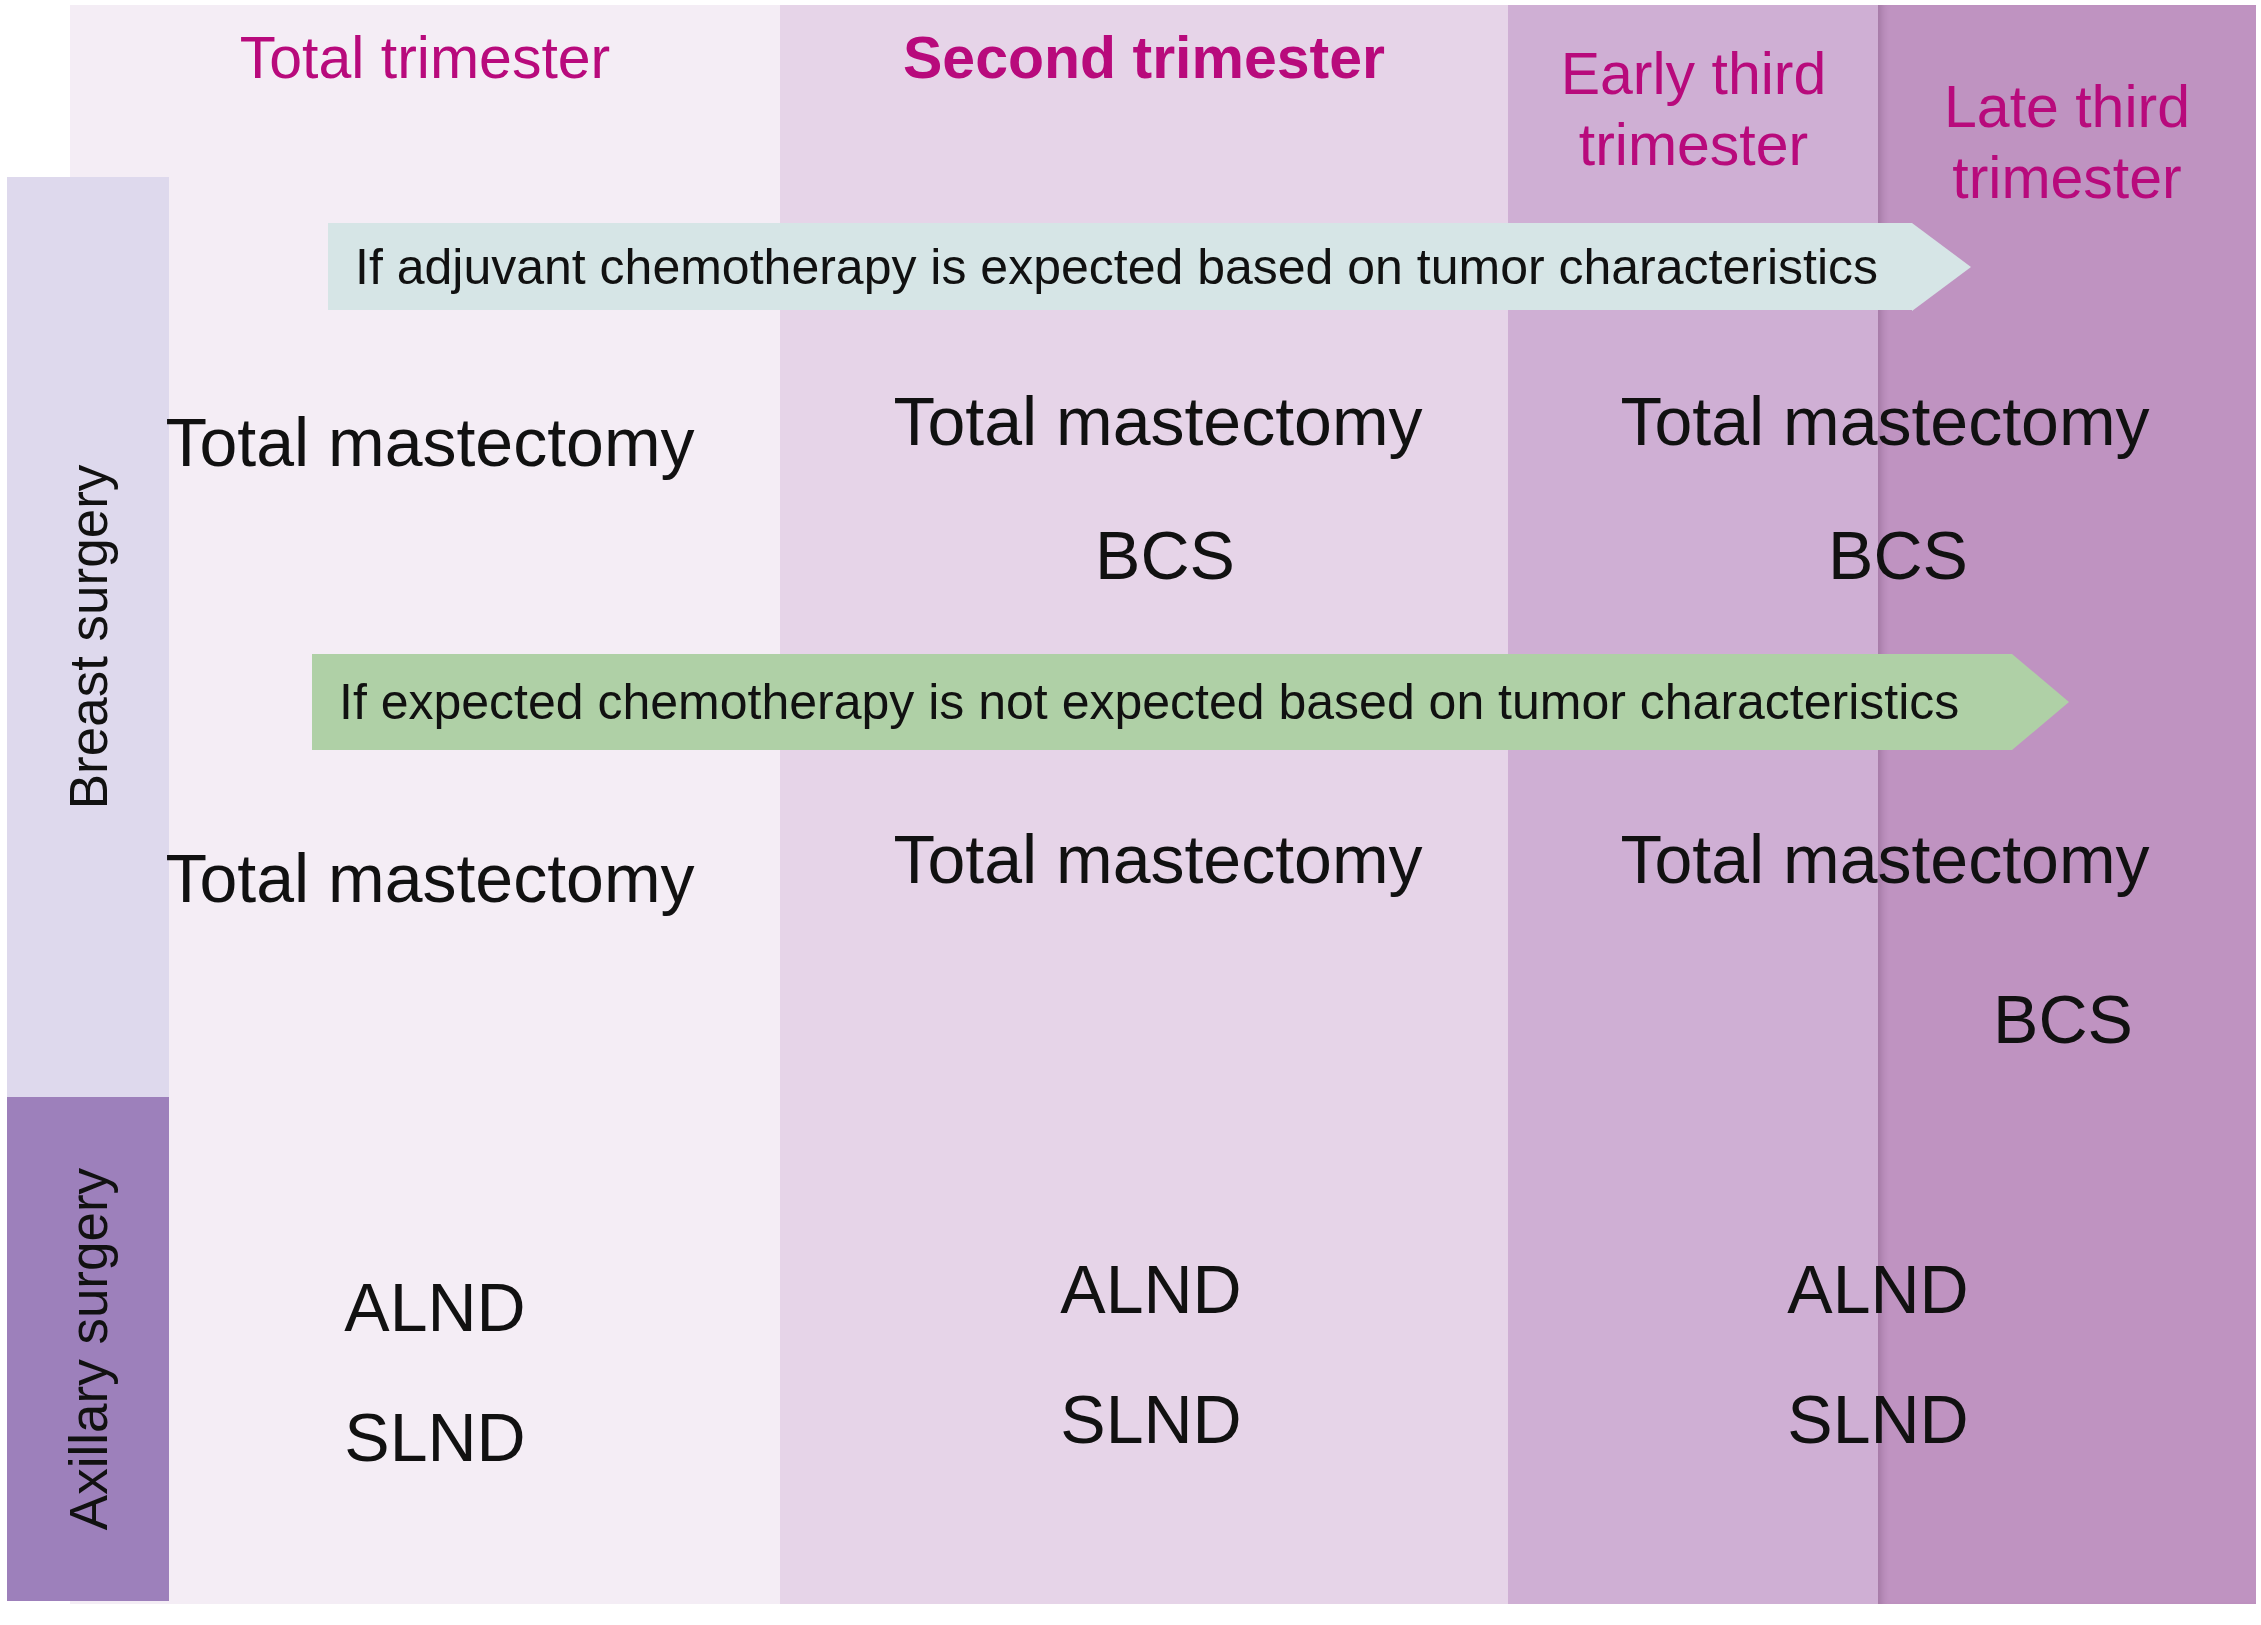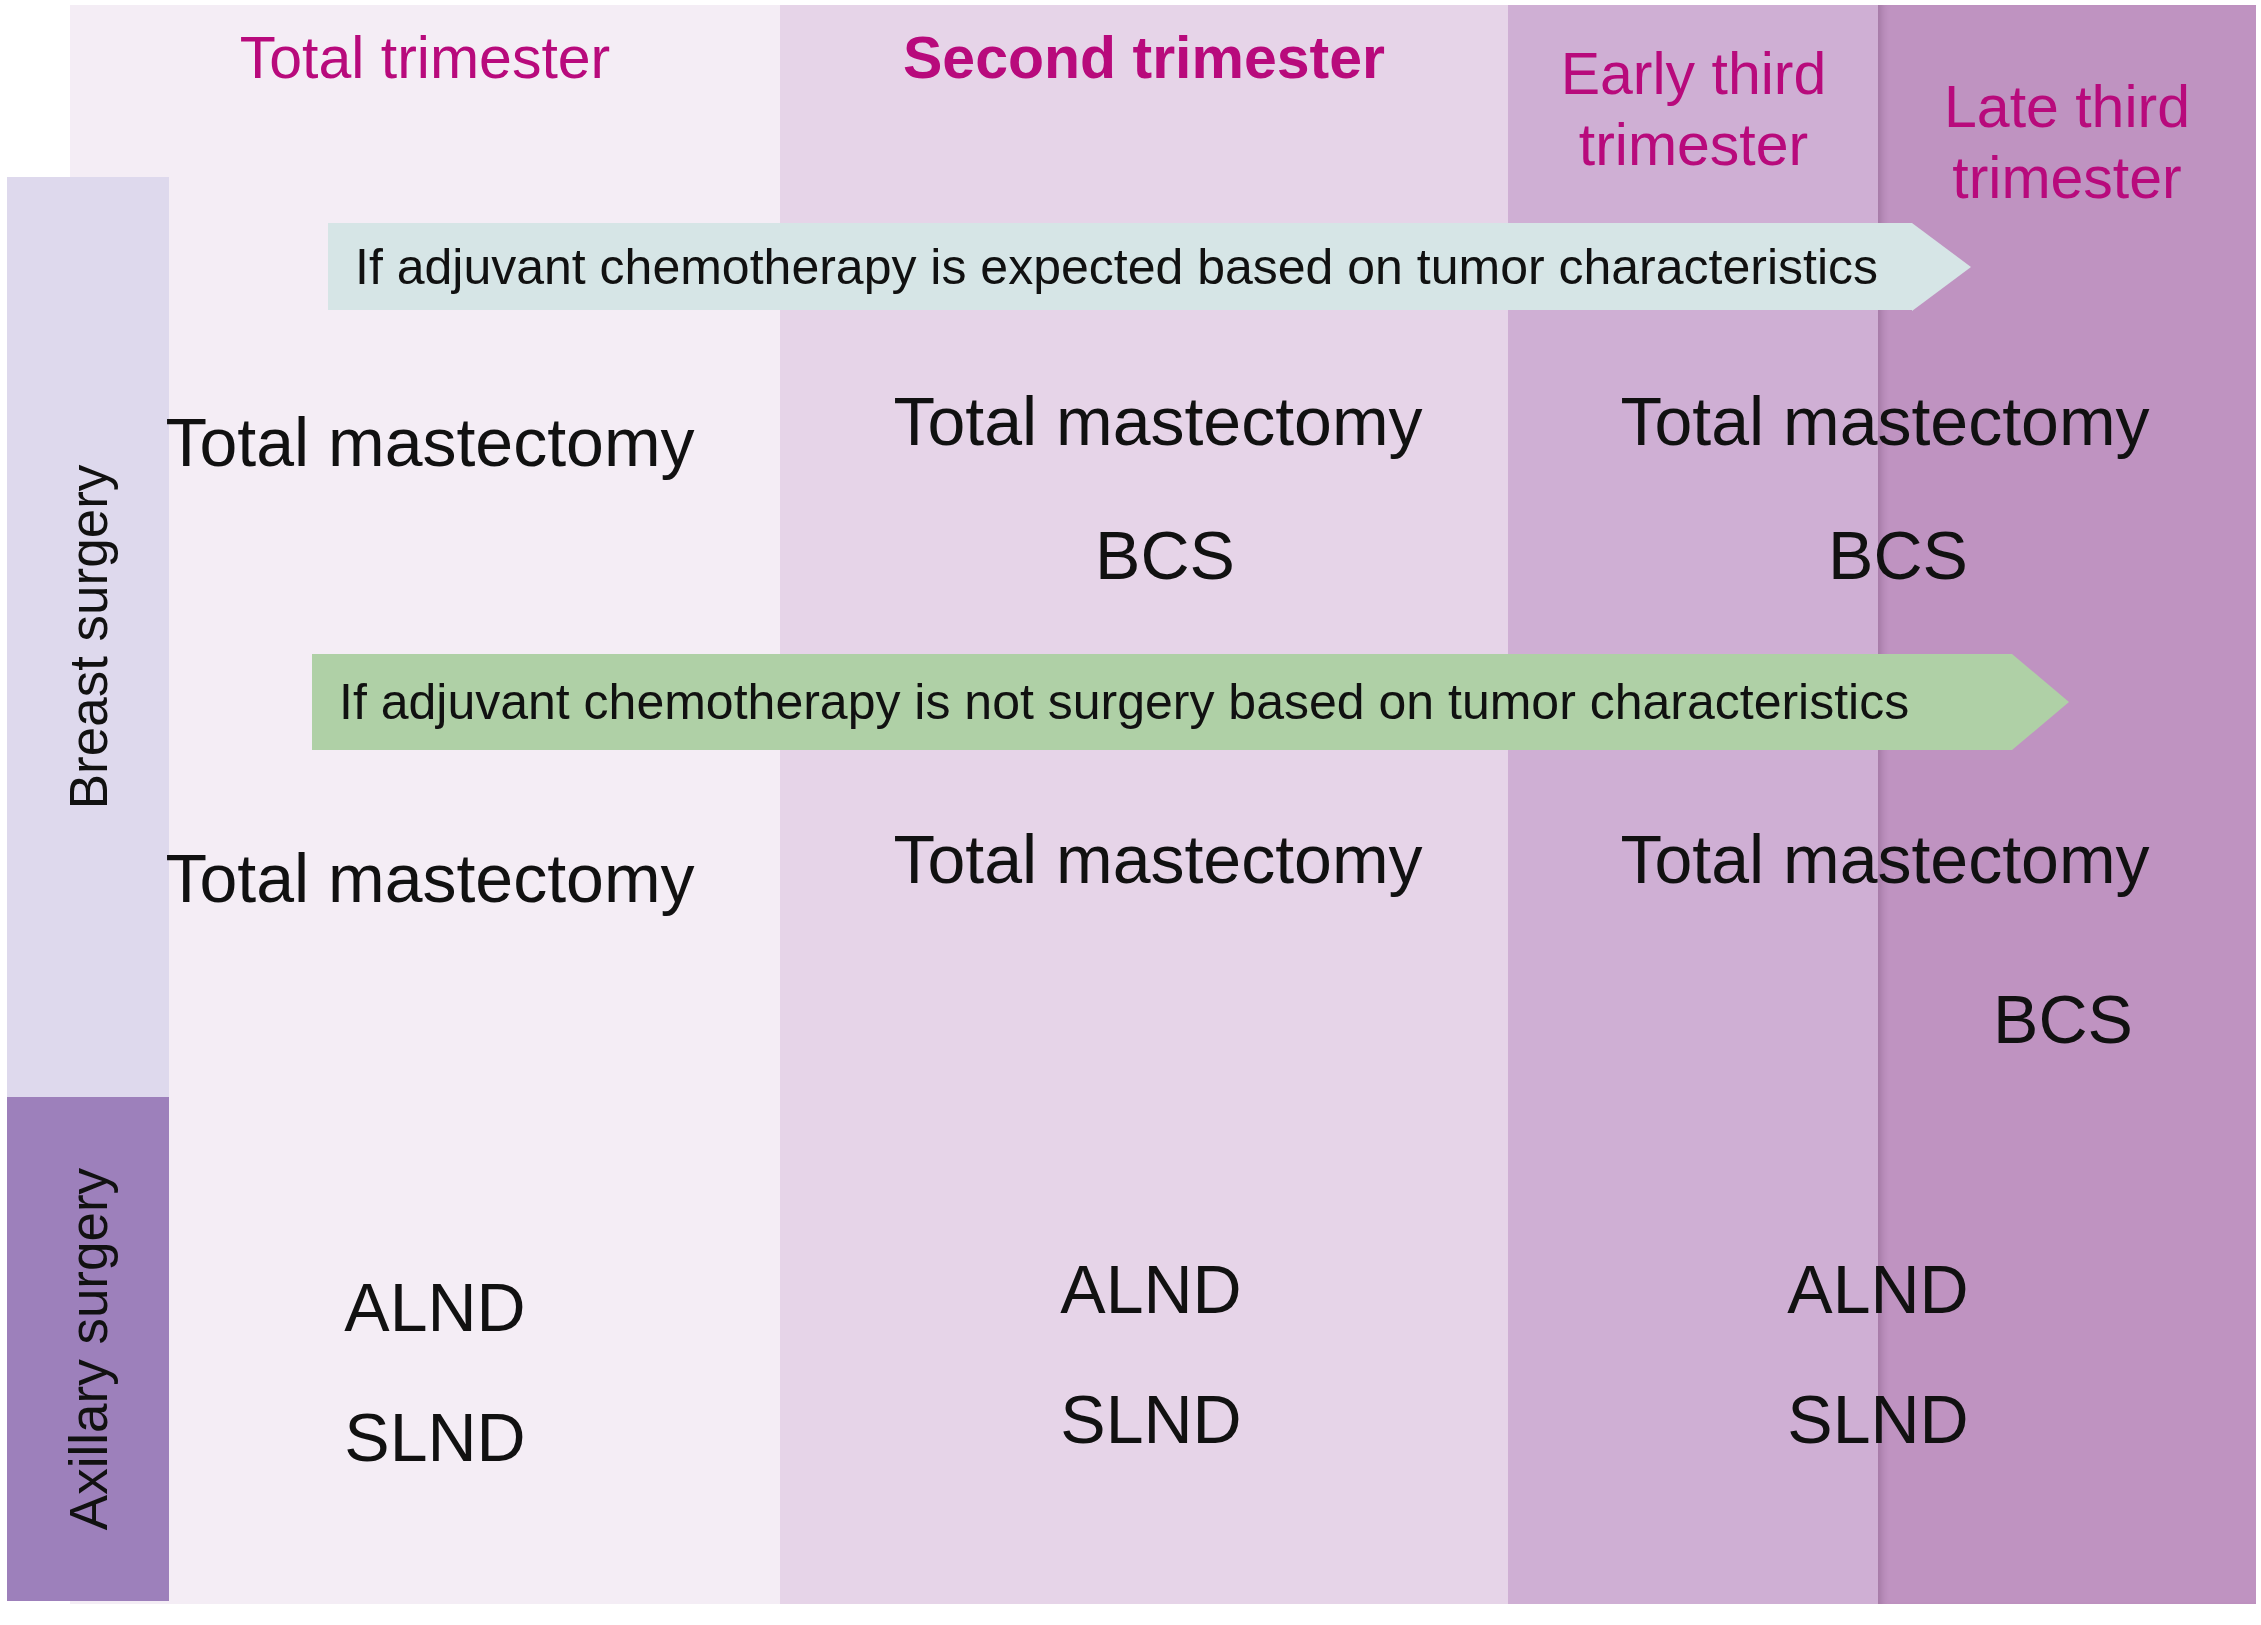--- a/index.html
+++ b/index.html
@@ -91,21 +91,21 @@
   </div>
   <div class="side side-axillary">
     <span class="vlabel">Axillary surgery</span>
   </div>
 
   <div class="banner banner-blue">
     <span>If adjuvant chemotherapy is expected based on tumor characteristics</span>
     <span class="tip"></span>
   </div>
   <div class="banner banner-green">
-    <span>If adjuvant chemotherapy is not surgery based on tumor characteristics</span>
+    <span>If expected chemotherapy is not expected based on tumor characteristics</span>
     <span class="tip"></span>
   </div>
 
   <div class="cell" style="left:430px;  top:442px;">Total mastectomy</div>
   <div class="cell" style="left:1158px; top:421px;">Total mastectomy</div>
   <div class="cell" style="left:1885px; top:421px;">Total mastectomy</div>
   <div class="cell" style="left:1165px; top:555px;">BCS</div>
   <div class="cell" style="left:1898px; top:555px;">BCS</div>
 
   <div class="cell" style="left:430px;  top:878px;">Total mastectomy</div>

